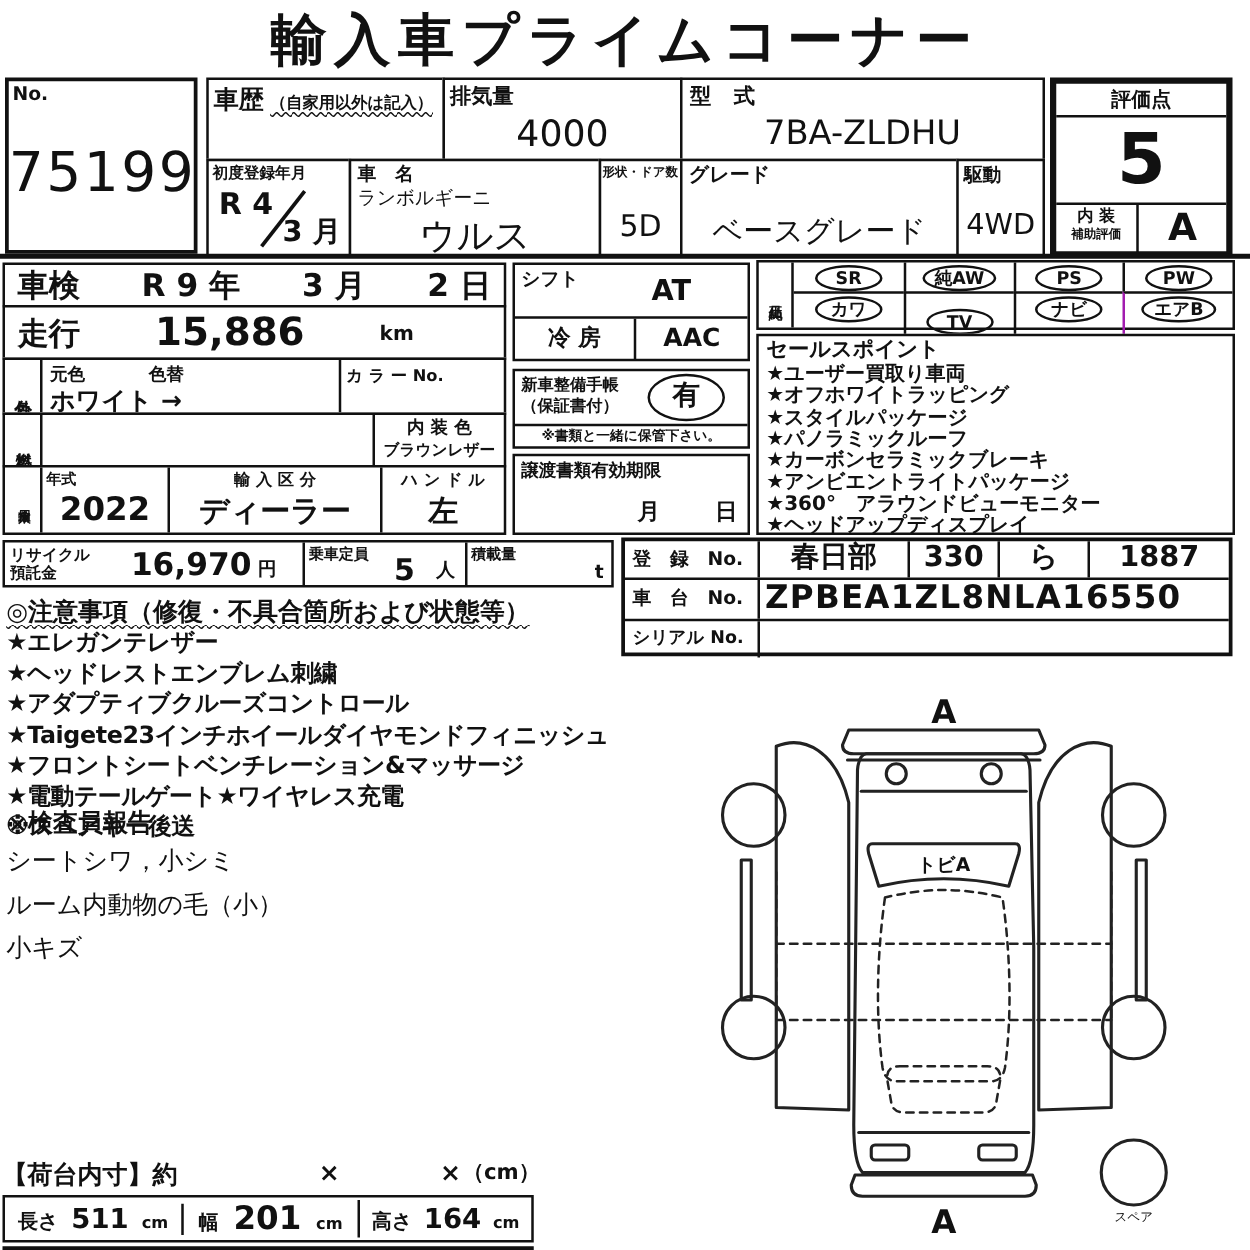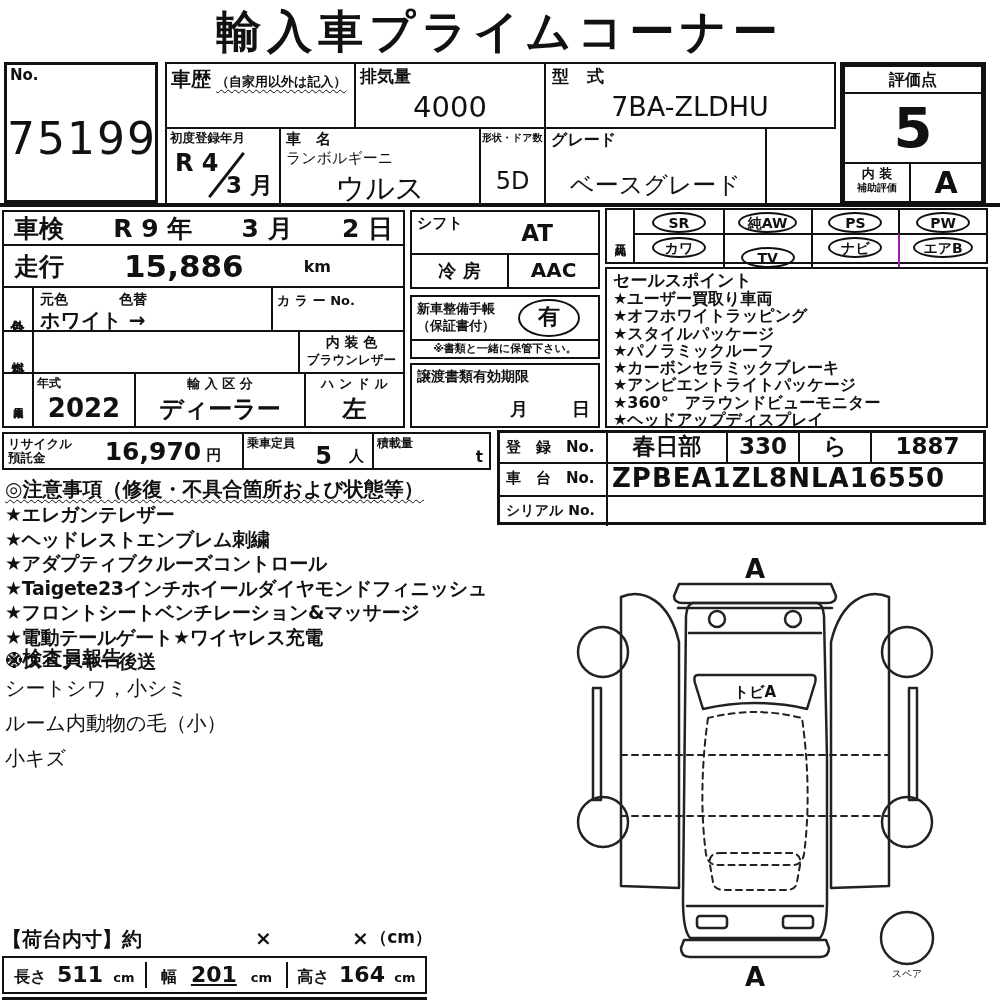--- a/index.html
+++ b/index.html
@@ -61,20 +61,24 @@
     <div class="abs ctr" style="left:0;right:0;top:40px;font-size:29px;">ウルス</div>
   </div>
   <div class="bx" style="left:479px;top:127px;width:67px;height:79px;">
     <div class="abs bold nowrap" style="left:1px;top:2px;font-size:10px;">形状・ドア数</div>
     <div class="abs ctr" style="left:0;right:0;top:38px;font-size:24px;">5D</div>
   </div>
   <div class="bx" style="left:544px;top:127px;width:223px;height:79px;">
     <div class="abs bold" style="left:5px;top:1px;font-size:16px;">グレード</div>
     <div class="abs ctr" style="left:0;right:0;top:40px;font-size:24px;">ベースグレード</div>
   </div>
+  <div class="bx" style="left:765px;top:127px;width:71px;height:79px;">
+    <div class="abs bold" style="left:4px;top:2px;font-size:15px;">駆動</div>
+    <div class="abs ctr" style="left:0;right:0;top:38px;font-size:23px;">4WD</div>
+  </div>
 
   <div class="bx b5" style="left:840px;top:62px;width:146px;height:144px;">
     <div class="ctr bold" style="height:25px;border-bottom:2px solid #111;font-size:16px;line-height:25px;">評価点</div>
     <div class="ctr bold" style="height:68px;font-size:56px;line-height:68px;">5</div>
     <div class="flex" style="height:41px;border-top:2px solid #111;">
       <div class="ctr" style="width:64px;border-right:2px solid #111;padding-top:2px;">
         <div class="bold" style="font-size:13px;line-height:1.2;">内 装</div>
         <div class="bold" style="font-size:10px;line-height:1.2;">補助評価</div>
       </div>
       <div class="grow ctr bold" style="font-size:30px;line-height:38px;">A</div>
@@ -261,21 +265,21 @@
     <div class="abs bold" style="left:350px;top:0;font-size:20px;">×</div>
     <div class="abs bold" style="right:0;top:0;font-size:17px;">（cm）</div>
     <div class="bx flex" style="left:0;top:30px;width:425px;height:38px;align-items:center;">
       <div class="flex" style="width:141px;border-right:2px solid #111;align-items:baseline;justify-content:space-evenly;">
         <span class="bold" style="font-size:16px;">長さ</span>
         <span class="bold" style="font-size:22px;">511</span>
         <span class="bold" style="font-size:13px;">cm</span>
       </div>
       <div class="flex" style="width:139px;border-right:2px solid #111;align-items:baseline;justify-content:space-evenly;">
         <span class="bold" style="font-size:16px;">幅</span>
-        <span class="bold" style="font-size:22px;text-decoration:underline;">201</span>
+        <span class="bold" style="font-size:26px;">201</span>
         <span class="bold" style="font-size:13px;">cm</span>
       </div>
       <div class="flex grow" style="align-items:baseline;justify-content:space-evenly;">
         <span class="bold" style="font-size:16px;">高さ</span>
         <span class="bold" style="font-size:22px;">164</span>
         <span class="bold" style="font-size:13px;">cm</span>
       </div>
     </div>
     <div class="hline" style="left:0;top:71px;width:425px;height:3px;"></div>
   </div>

